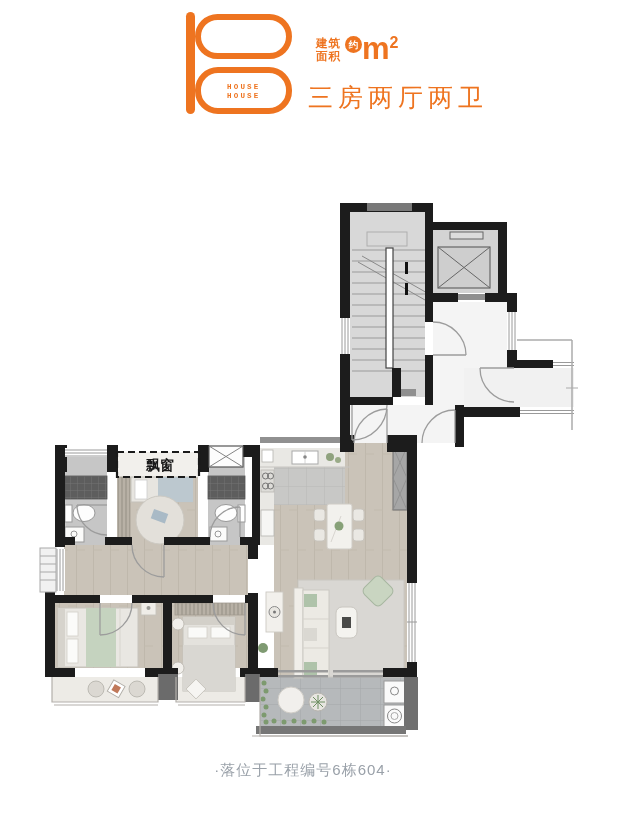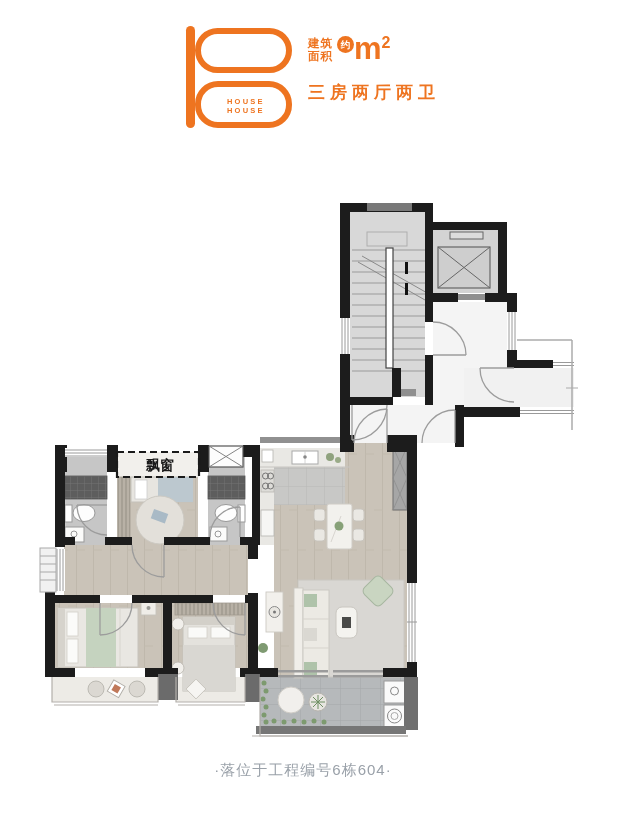--- a/index.html
+++ b/index.html
@@ -4,47 +4,47 @@
 <style>
   :root{
     --accent:#EE7420;
     --caption-color:#9AA1A9;
   }
   html,body{margin:0;padding:0;background:#fff;}
   body{width:623px;height:814px;position:relative;overflow:hidden;
        font-family:"Liberation Sans",sans-serif;}
 
   
-  .hdr-logo{position:absolute;left:186px;top:26px;width:106px;height:102px;}
+  .hdr-logo{position:absolute;left:186px;top:12px;width:106px;height:102px;font-family:Liberation Mono, monospace;}
   .logo-stem{position:absolute;left:0;top:0;width:9px;height:102px;
              background:var(--accent);border-radius:4.5px;}
   .logo-bubble{position:absolute;left:9px;width:97px;box-sizing:border-box;
                border:6px solid var(--accent);border-radius:23px;background:#fff;}
   .logo-bubble.top{top:2px;height:45px;}
   .logo-bubble.bot{top:55px;height:47px;}
   .logo-caption{position:absolute;left:26px;top:10px;color:var(--accent);
                 font-size:7.5px;font-weight:bold;letter-spacing:2.2px;line-height:9px;}
   .logo-caption span{display:block;}
 
   .hdr-right{position:absolute;left:308px;top:33px;}
-  .area-row{display:flex;align-items:flex-start;}
+  .area-row{display:flex;align-items:flex-start;margin-left:8px;}
   .area-label{font-size:11.5px;font-weight:bold;color:var(--accent);
               line-height:12.5px;padding-top:4px;letter-spacing:1px;}
   .area-label span{display:block;}
   .approx-badge{width:17px;height:17px;border-radius:50%;background:var(--accent);
                 color:#fff;font-size:9.5px;line-height:17px;text-align:center;
                 margin-left:4px;margin-top:3px;font-weight:bold;}
   .area-value{font-size:58px;font-weight:800;color:var(--accent);
               line-height:50px;letter-spacing:-2px;margin-left:5px;}
   .area-unit{display:flex;align-items:flex-start;color:var(--accent);
              font-weight:800;margin-top:2px;}
   .unit-m{font-size:31px;line-height:28px;}
   .unit-sup{font-size:16px;line-height:15px;}
-  .layout-desc{margin-top:18px;font-size:17px;color:var(--accent);
-               letter-spacing:5px;font-weight:700;}
+  .layout-desc{margin-top:18px;font-size:25px;color:var(--accent);
+               letter-spacing:5px;font-weight:400;}
 
   
   .plan{position:absolute;left:0;top:0;}
   .plan text{font-family:"Liberation Sans",sans-serif;}
 
   
   .caption{position:absolute;left:0;right:17px;top:761px;text-align:center;
            font-size:15px;color:var(--caption-color);letter-spacing:1px;}
 </style>
 </head>

